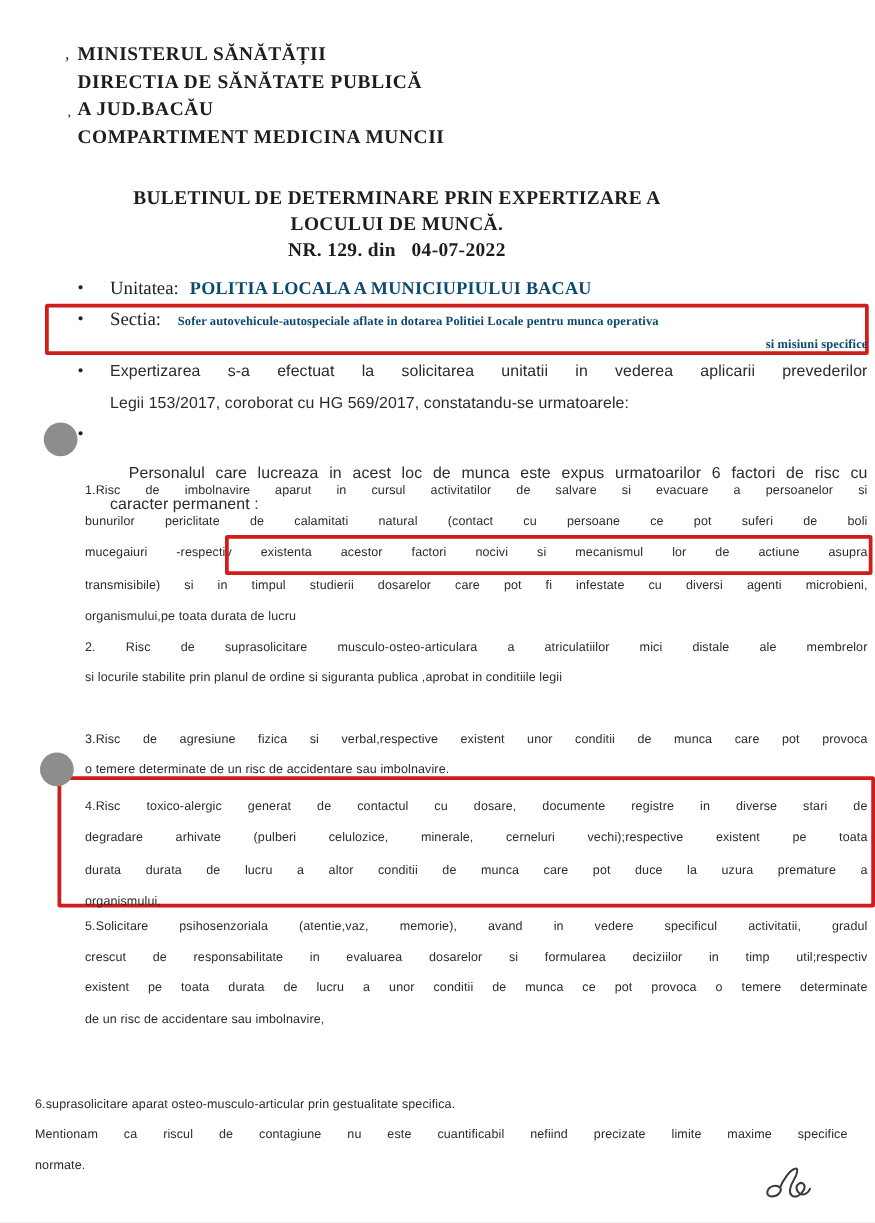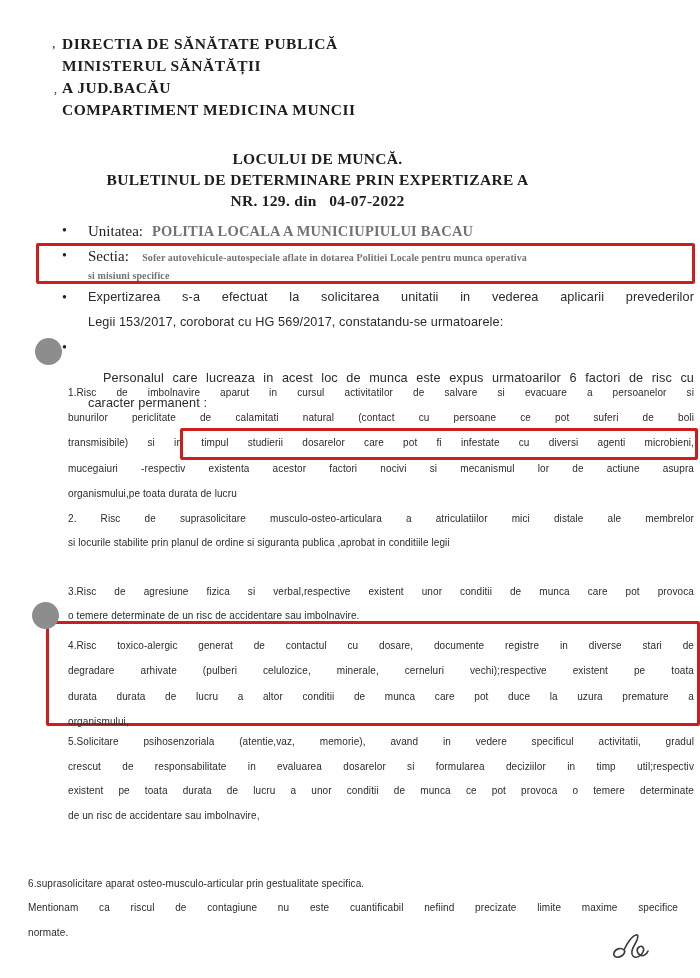--- a/index.html
+++ b/index.html
@@ -24,21 +24,21 @@
     position:absolute; font-family:"Liberation Serif", serif;
     font-size:14px; color:#333;
   }
   
   .brow { position:absolute; display:flex; }
   .bdot {
     flex:0 0 26px; width:26px; font-size:14px; color:#222;
     font-family:"Liberation Serif", serif; padding-top:1px;
   }
   .serif-label { font-family:"Liberation Serif", serif; font-size:15px; color:#222; }
-  .serif-bold  { font-family:"Liberation Serif", serif; font-weight:bold; color:#737373; }
+  .serif-bold  { font-family:"Liberation Serif", serif; font-weight:bold; color:#0c4a6e;text-align:right; }
   .b-unitatea .serif-bold { font-size:14.5px; letter-spacing:0.2px; }
   .b-sectia   .val { font-size:10px; letter-spacing:0.1px; }
   .sans { font-size:12.7px; letter-spacing:0.1px; line-height:24.5px; }
   .indent1 { text-indent:15px;margin-top:31px; }
   
   .para { position:absolute; left:68px; width:626px; font-size:10px; letter-spacing:0.1px; color:#2b2b2b; }
   .lh252 { line-height:25.2px; }
   .lh243 { line-height:24.3px; }
   .lh240 { line-height:24px; }
   .lh253 { line-height:25.3px; }
@@ -52,29 +52,29 @@
 </style>
 </head>
 <body>
 
 <div class="page">
 
   <span class="artifact" style="left:52px; top:36px;">,</span>
   <span class="artifact" style="left:54px; top:82px; font-size:12px;">,</span>
 
   <div class="header">
+    <div>MINISTERUL SĂNĂTĂȚII</div>
     <div>DIRECTIA DE SĂNĂTATE PUBLICĂ</div>
-    <div>MINISTERUL SĂNĂTĂȚII</div>
     <div>A JUD.BACĂU</div>
     <div>COMPARTIMENT MEDICINA MUNCII</div>
   </div>
 
   <div class="title">
+    <div>BULETINUL DE DETERMINARE PRIN EXPERTIZARE A</div>
     <div>LOCULUI DE MUNCĂ.</div>
-    <div>BULETINUL DE DETERMINARE PRIN EXPERTIZARE A</div>
     <div class="pre">NR. 129. din   04-07-2022</div>
   </div>
 
   <div class="brow b-unitatea" style="left:62px; top:222px; width:630px;">
     <span class="bdot">•</span>
     <span>
       <span class="serif-label">Unitatea:</span>&nbsp;
       <span class="serif-bold">POLITIA LOCALA A MUNICIUPIULUI BACAU</span>
     </span>
   </div>
@@ -104,22 +104,22 @@
     <span class="bdot">•</span>
     <span style="width:606px;">
       <div class="j indent1">Personalul care lucreaza in acest loc de munca este expus urmatoarilor 6 factori de risc cu</div>
       <div>caracter permanent :</div>
     </span>
   </div>
 
   <div class="para lh252" style="top:380px;">
     <div class="j">1.Risc  de imbolnavire aparut in cursul activitatilor de salvare si evacuare a persoanelor si</div>
     <div class="j">bunurilor periclitate de calamitati natural  (contact cu persoane ce pot suferi de boli</div>
+    <div class="j">mucegaiuri -respectiv existenta acestor factori nocivi si mecanismul lor de actiune asupra</div>
     <div class="j">transmisibile) si in timpul studierii dosarelor care pot fi infestate cu diversi agenti microbieni,</div>
-    <div class="j">mucegaiuri -respectiv existenta acestor factori nocivi si mecanismul lor de actiune asupra</div>
     <div>organismului,pe toata durata de lucru</div>
   </div>
 
   <div class="rbox" style="left:180px; top:428px; width:512px; height:26px;"></div>
 
   <div class="para lh243" style="top:507px;">
     <div class="j">2.  Risc de suprasolicitare musculo-osteo-articulara a atriculatiilor mici distale ale membrelor</div>
     <div>si locurile stabilite prin planul de ordine si siguranta  publica ,aprobat in conditiile legii</div>
   </div>
 

